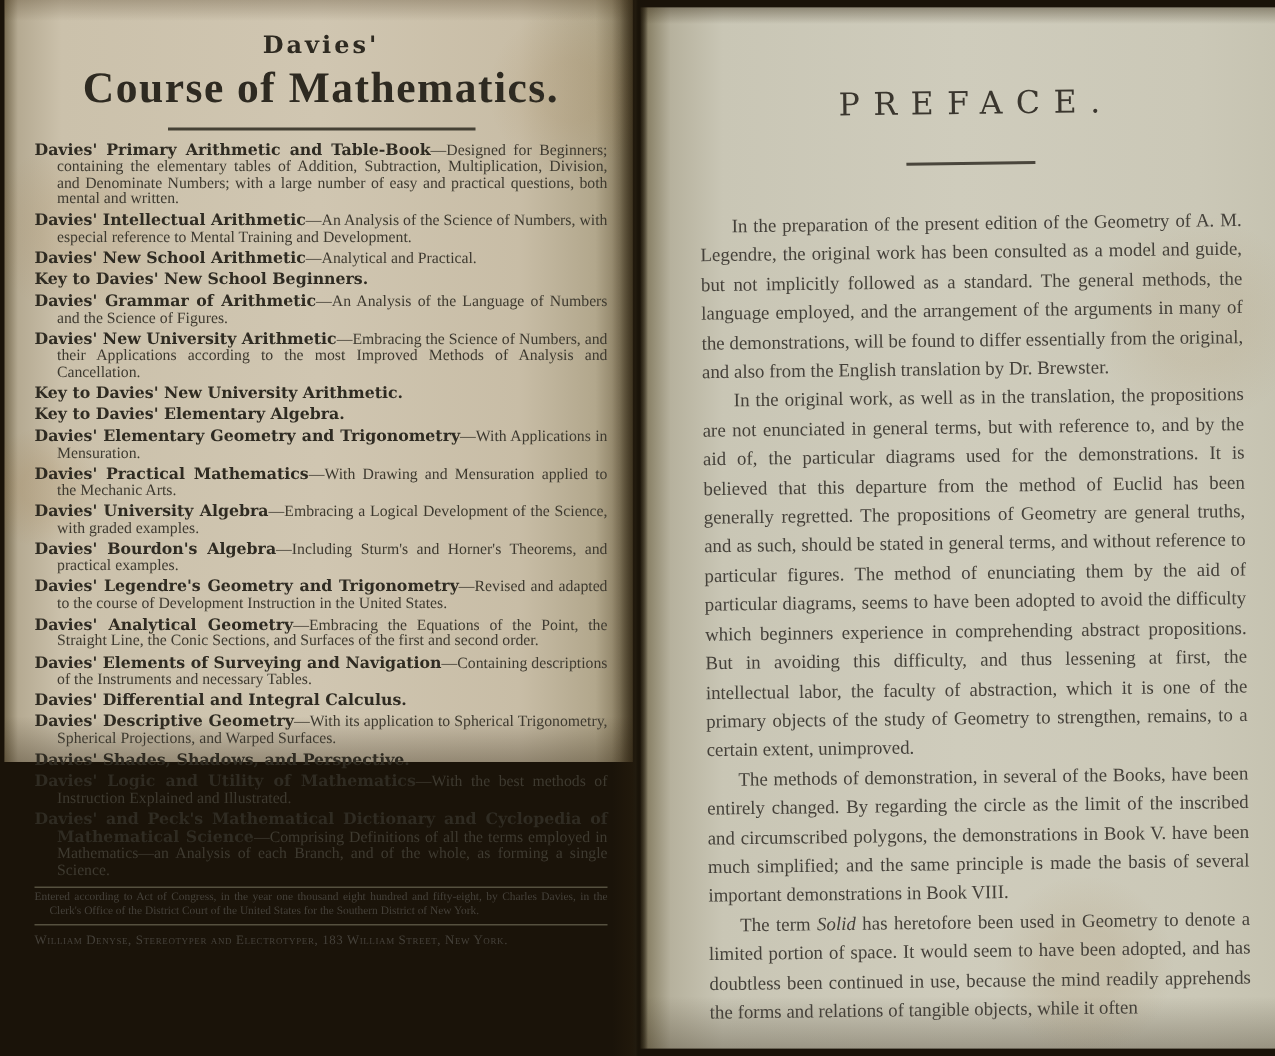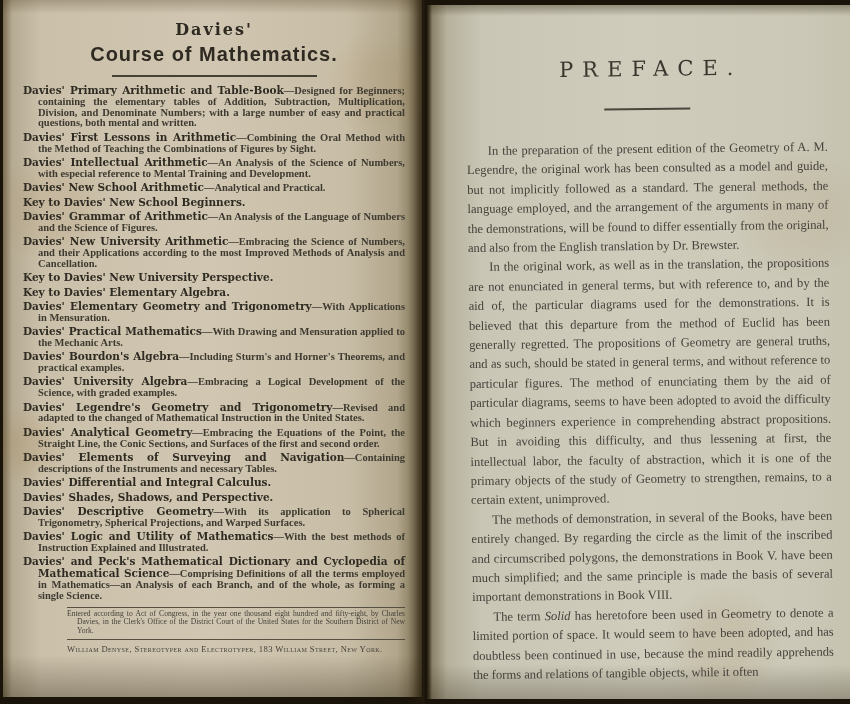--- a/index.html
+++ b/index.html
@@ -3,44 +3,44 @@
 <meta charset="utf-8">
 <style>
   html,body{margin:0;padding:0;}
   body{
     width:850px;height:704px;position:relative;overflow:hidden;
     background:#1a1309;
     font-family:"Liberation Serif","DejaVu Serif",serif;
   }
   
   .page-left{
-    position:absolute;left:3px;top:0;width:419px;height:697px;
+    position:absolute;left:3px;top:0;width:419px;height:508px;
     background-image:
       radial-gradient(circle at 12% 30%, rgba(146,103,44,0.10) 0 26px, rgba(0,0,0,0) 60px),
       radial-gradient(circle at 6% 64%, rgba(146,103,44,0.14) 0 14px, rgba(0,0,0,0) 40px),
       radial-gradient(circle at 90% 12%, rgba(146,103,44,0.10) 0 20px, rgba(0,0,0,0) 55px),
       linear-gradient(180deg, rgba(70,52,26,0.28) 0, rgba(0,0,0,0) 14px, rgba(0,0,0,0) 94%, rgba(45,33,15,0.35) 100%),
       linear-gradient(90deg,#796d52 0,#b5aa92 9px,#cbc1ab 38px,#d0c6b1 50%,#c8bda6 82%,#b2a78c 94%,#887c60 98%,#50452e 100%);
   }
   .page-left-inner{padding:20px 17px 0 20px;color:#3a362c;}
   .series-head1{
     text-align:center;font-family:"DejaVu Serif",serif;font-weight:bold;
     font-size:16px;letter-spacing:2px;color:#2e2a21;
   }
   .series-head2{
-    text-align:center;font-family:Liberation Sans, sans-serif;font-weight:bold;
-    font-size:20px;letter-spacing:1px;color:#2e2a21;margin-top:4px;
+    text-align:center;font-family:Liberation Serif, serif;font-weight:bold;
+    font-size:29px;letter-spacing:1px;color:#2e2a21;margin-top:4px;
   }
   .head-rule{width:205px;height:2px;background:#454135;margin:9px auto 8px auto;}
   .catalog{font-size:10.5px;line-height:10.8px;text-align:justify;}
   .cat-item{margin-bottom:2.6px;padding-left:15px;text-indent:-15px;}
   .cat-title{font-family:"DejaVu Serif",serif;font-weight:bold;color:#2f2b22;}
-  .cat-desc{color:#3e3a30;font-weight:bold;}
+  .cat-desc{color:#3e3a30;}
   .colophon{margin-top:5px;border-top:1px solid #55503f;padding-top:2px;
-    font-size:7.6px;line-height:8.6px;text-align:justify;color:#45413a;margin-left:44px;}
+    font-size:7.6px;line-height:8.6px;text-align:justify;color:#45413a;}
   .colophon-text{padding-left:10px;text-indent:-10px;display:block;}
   .colophon-rule{height:1px;background:#55503f;margin:4px 0 5px 0;}
   .printer-line{
     text-align:left;font-variant:small-caps;letter-spacing:0.4px;
     font-size:8.6px;color:#45413a;
   }
   
   .page-right{
     position:absolute;left:427px;top:5px;width:423px;height:694px;
     background-image:
@@ -81,56 +81,55 @@
 
 <div class="page-left">
   <div class="page-left-inner">
     <div class="series-head1">Davies'</div>
     <div class="series-head2">Course of Mathematics.</div>
     <div class="head-rule"></div>
 
     <div class="catalog">
   <div class="cat-item"><span class="cat-title">Davies' Primary Arithmetic and Table-Book</span><span class="cat-desc">—Designed for Beginners; containing the elementary tables of Addition, Subtraction, Multiplication, Division, and Denominate Numbers; with a large number of easy and practical questions, both mental and written.</span></div>
 
-  <div class="cat-item"><span class="cat-title">Davies' First Lessons in Arithmetic</span><span class="cat-desc">—Combining the Oral Method with the Method of Teaching the Combinations of Figures by Sight.</span></div>
 
   <div class="cat-item"><span class="cat-title">Davies' Intellectual Arithmetic</span><span class="cat-desc">—An Analysis of the Science of Numbers, with especial reference to Mental Training and Development.</span></div>
 
   <div class="cat-item"><span class="cat-title">Davies' New School Arithmetic</span><span class="cat-desc">—Analytical and Practical.</span></div>
 
   <div class="cat-item"><span class="cat-title">Key to Davies' New School Beginners.</span><span class="cat-desc"></span></div>
 
   <div class="cat-item"><span class="cat-title">Davies' Grammar of Arithmetic</span><span class="cat-desc">—An Analysis of the Language of Numbers and the Science of Figures.</span></div>
 
   <div class="cat-item"><span class="cat-title">Davies' New University Arithmetic</span><span class="cat-desc">—Embracing the Science of Numbers, and their Applications according to the most Improved Methods of Analysis and Cancellation.</span></div>
 
-  <div class="cat-item"><span class="cat-title">Key to Davies' New University Perspective.</span><span class="cat-desc"></span></div>
+  <div class="cat-item"><span class="cat-title">Key to Davies' New University Arithmetic.</span><span class="cat-desc"></span></div>
 
 
   <div class="cat-item"><span class="cat-title">Key to Davies' Elementary Algebra.</span><span class="cat-desc"></span></div>
 
   <div class="cat-item"><span class="cat-title">Davies' Elementary Geometry and Trigonometry</span><span class="cat-desc">—With Applications in Mensuration.</span></div>
 
   <div class="cat-item"><span class="cat-title">Davies' Practical Mathematics</span><span class="cat-desc">—With Drawing and Mensuration applied to the Mechanic Arts.</span></div>
 
+  <div class="cat-item"><span class="cat-title">Davies' University Algebra</span><span class="cat-desc">—Embracing a Logical Development of the Science, with graded examples.</span></div>
+
   <div class="cat-item"><span class="cat-title">Davies' Bourdon's Algebra</span><span class="cat-desc">—Including Sturm's and Horner's Theorems, and practical examples.</span></div>
 
-  <div class="cat-item"><span class="cat-title">Davies' University Algebra</span><span class="cat-desc">—Embracing a Logical Development of the Science, with graded examples.</span></div>
-
-  <div class="cat-item"><span class="cat-title">Davies' Legendre's Geometry and Trigonometry</span><span class="cat-desc">—Revised and adapted to the changed of Mathematical Instruction in the United States.</span></div>
+  <div class="cat-item"><span class="cat-title">Davies' Legendre's Geometry and Trigonometry</span><span class="cat-desc">—Revised and adapted to the course of Development Instruction in the United States.</span></div>
 
   <div class="cat-item"><span class="cat-title">Davies' Analytical Geometry</span><span class="cat-desc">—Embracing the Equations of the Point, the Straight Line, the Conic Sections, and Surfaces of the first and second order.</span></div>
 
   <div class="cat-item"><span class="cat-title">Davies' Elements of Surveying and Navigation</span><span class="cat-desc">—Containing descriptions of the Instruments and necessary Tables.</span></div>
 
   <div class="cat-item"><span class="cat-title">Davies' Differential and Integral Calculus.</span><span class="cat-desc"></span></div>
 
+  <div class="cat-item"><span class="cat-title">Davies' Descriptive Geometry</span><span class="cat-desc">—With its application to Spherical Trigonometry, Spherical Projections, and Warped Surfaces.</span></div>
+
   <div class="cat-item"><span class="cat-title">Davies' Shades, Shadows, and Perspective.</span><span class="cat-desc"></span></div>
-
-  <div class="cat-item"><span class="cat-title">Davies' Descriptive Geometry</span><span class="cat-desc">—With its application to Spherical Trigonometry, Spherical Projections, and Warped Surfaces.</span></div>
 
   <div class="cat-item"><span class="cat-title">Davies' Logic and Utility of Mathematics</span><span class="cat-desc">—With the best methods of Instruction Explained and Illustrated.</span></div>
 
   <div class="cat-item"><span class="cat-title">Davies' and Peck's Mathematical Dictionary and Cyclopedia of Mathematical Science</span><span class="cat-desc">—Comprising Definitions of all the terms employed in Mathematics—an Analysis of each Branch, and of the whole, as forming a single Science.</span></div>
 </div>
 
     <div class="colophon">
       <span class="colophon-text">Entered according to Act of Congress, in the year one thousand eight hundred and fifty-eight, by Charles Davies, in the Clerk's Office of the District Court of the United States for the Southern District of New York.</span>
       <div class="colophon-rule"></div>
       <div class="printer-line">William Denyse, Stereotyper and Electrotyper, 183 William Street, New York.</div>

